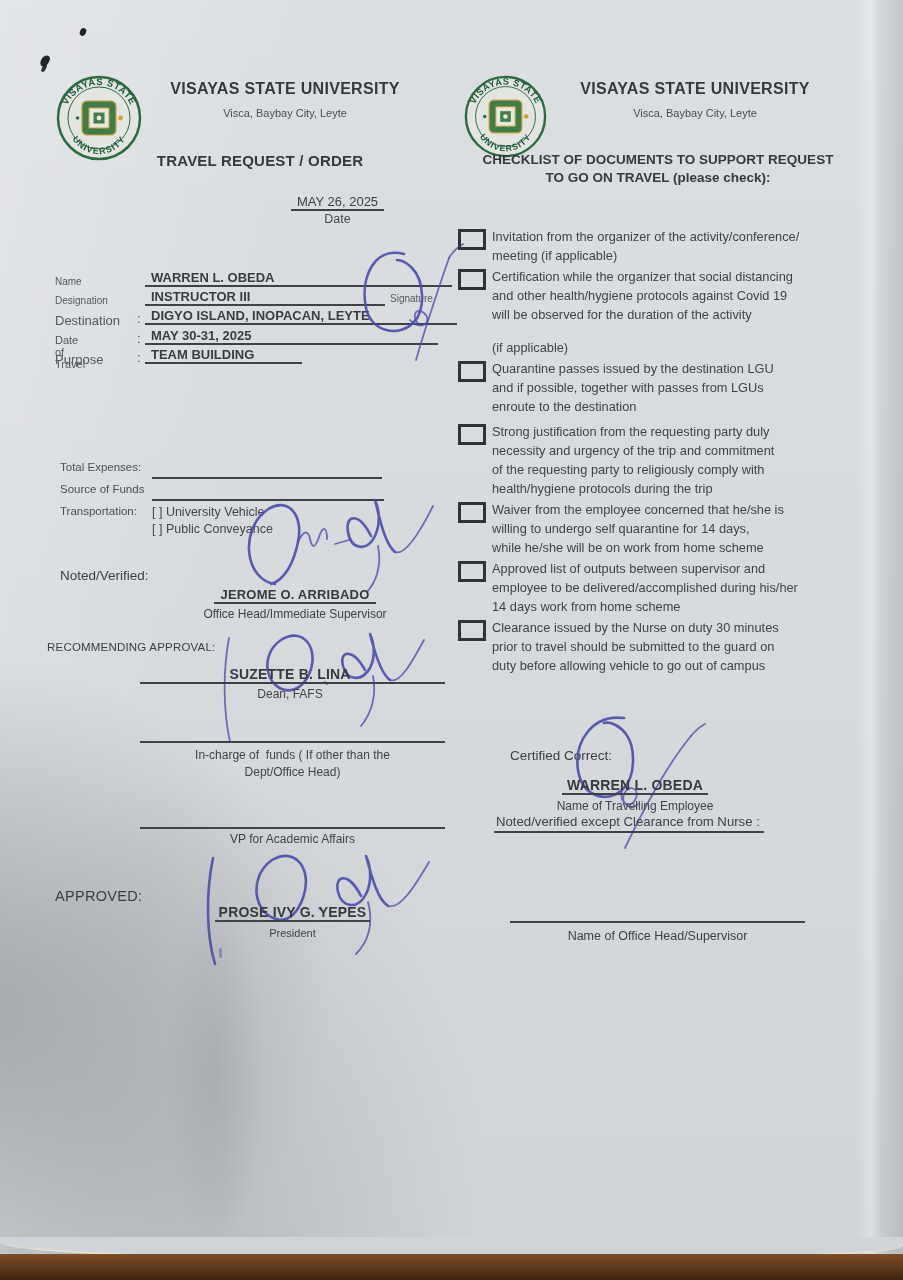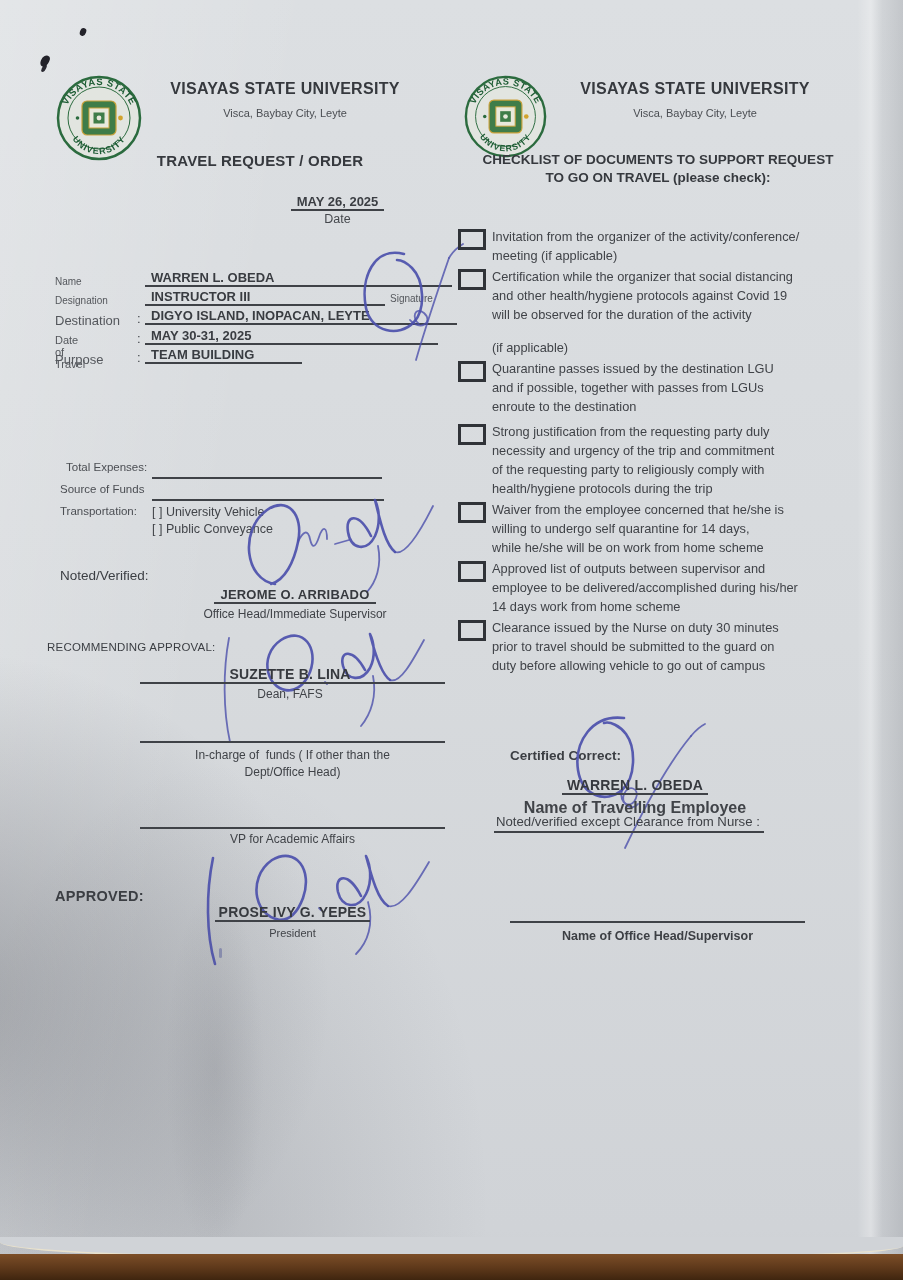--- a/index.html
+++ b/index.html
@@ -17,21 +17,21 @@
   .table-edge{position:absolute;left:0;bottom:0;width:903px;height:26px;
     background:linear-gradient(180deg,#7c4e28 0%,#5d381a 55%,#3f250f 100%);}
   .paper-curl{position:absolute;left:0;bottom:18px;width:903px;height:22px;background:#d0d3d7;
     border-radius:0 0 48% 52% / 0 0 16px 20px;border-bottom:3px solid #e9e2cd;}
   .ink-mark{position:absolute;background:#23232a;border-radius:60% 40% 55% 45%;}
   .m1{left:80px;top:28px;width:6px;height:8px;transform:rotate(18deg);}
   .m2{left:41px;top:55px;width:8px;height:12px;transform:rotate(24deg);box-shadow:2px 7px 0 -2px #2a2a32;}
   .m3{left:219px;top:948px;width:3px;height:10px;background:#8a8fb0;border-radius:2px;}
 
   .abs{position:absolute;}
-  .b{font-weight:bold;}
+  .b{font-weight:normal;}
   .ctr{text-align:center;}
   .nw{white-space:nowrap;}
   .uline{border-bottom:2px solid #3f4247;}
   .rule{position:absolute;border-top:2px solid #3f4247;}
 
   
   .uni-name{font-size:16px;font-weight:bold;letter-spacing:.3px;color:#36393e;}
   .uni-addr{font-size:11px;color:#4a4d52;margin-top:9px;}
   .form-title{font-size:15px;font-weight:bold;color:#36393e;letter-spacing:.2px;}
   .chk-title{font-size:13.5px;font-weight:bold;color:#36393e;line-height:18px;}
@@ -128,21 +128,21 @@
     </div>
   <div class="sig-caption">Signature</div>
 
   <svg class="sig" style="left:352px;top:236px" width="118" height="128" viewBox="0 0 118 128">
     <path d="M 52 18 C 22 10 8 42 14 72 C 19 96 47 102 62 86 C 74 73 72 44 60 32 C 55 27 49 24 45 24"></path>
     <path class="thin" d="M 58 84 C 68 96 82 86 72 77 C 63 70 59 82 67 88"></path>
     <path class="thin" d="M 97 22 C 88 48 75 86 64 124"></path>
     <path class="thin" d="M 97 22 C 101 15 106 11 111 8"></path>
   </svg>
 
-  <div class="abs lab-sm" style="left:66px;top:461px">Total Expenses:</div>
+  <div class="abs lab-sm" style="left:60px;top:461px">Total Expenses:</div>
   <div class="rule" style="left:152px;top:477px;width:230px"></div>
   <div class="abs lab-sm" style="left:60px;top:483px">Source of Funds</div>
   <div class="rule" style="left:152px;top:499px;width:232px"></div>
   <div class="abs lab-sm" style="left:60px;top:505px">Transportation:</div>
   <div class="abs opt" style="left:152px;top:504px">[ ] University Vehicle</div>
   <div class="abs opt" style="left:152px;top:521px">[ ] Public Conveyance</div>
 
   <div class="abs" style="left:60px;top:568px;font-size:13.5px">Noted/Verified:</div>
   <svg class="sig" style="left:205px;top:492px" width="230" height="104" viewBox="0 0 230 104">
     <path d="M 70 92 C 40 88 34 38 62 18 C 82 4 99 22 93 50 C 89 70 80 88 66 92"></path>
@@ -282,21 +282,21 @@
 
   <div class="abs b" style="left:510px;top:748px;font-size:13.5px">Certified Correct:</div>
   <svg class="sig" style="left:562px;top:708px" width="148" height="148" viewBox="0 0 148 148">
     <path d="M 62 10 C 30 6 12 34 16 62 C 20 88 44 96 60 82 C 74 70 74 40 64 26 C 58 18 48 13 42 15"></path>
     <path class="thin" d="M 60 82 C 56 96 70 102 74 90 C 78 80 66 76 62 86 C 58 96 70 104 76 96"></path>
     <path class="thin" d="M 129 28 C 109 52 85 94 63 140"></path>
     <path class="thin" d="M 129 28 C 134 22 139 18 143 16"></path>
   </svg>
   <div class="abs ctr" style="left:520px;top:776px;width:230px">
     <span class="uline name-line nw" style="font-size:14px;padding:0 5px">WARREN L. OBEDA</span>
-    <div class="role b" style="margin-top:5px;font-size:16px">Name of Travelling Employee</div>
+    <div class="role b" style="margin-top:5px;font-size:12px">Name of Travelling Employee</div>
   </div>
 
   <span class="abs uline nw" style="left:494px;top:814px;font-size:13.2px;padding:0 4px 2px 2px;color:#3e4146">Noted/verified except Clearance from Nurse :</span>
   <div class="rule" style="left:510px;top:921px;width:295px;border-top-width:2.5px"></div>
   <div class="abs ctr b" style="left:510px;top:929px;width:295px;font-size:12.5px;color:#3c3f44">Name of Office Head/Supervisor</div>
 
   <div class="ink-mark m1"></div>
   <div class="ink-mark m2"></div>
   <div class="ink-mark m3"></div>
   <div class="shadow-mid"></div>

